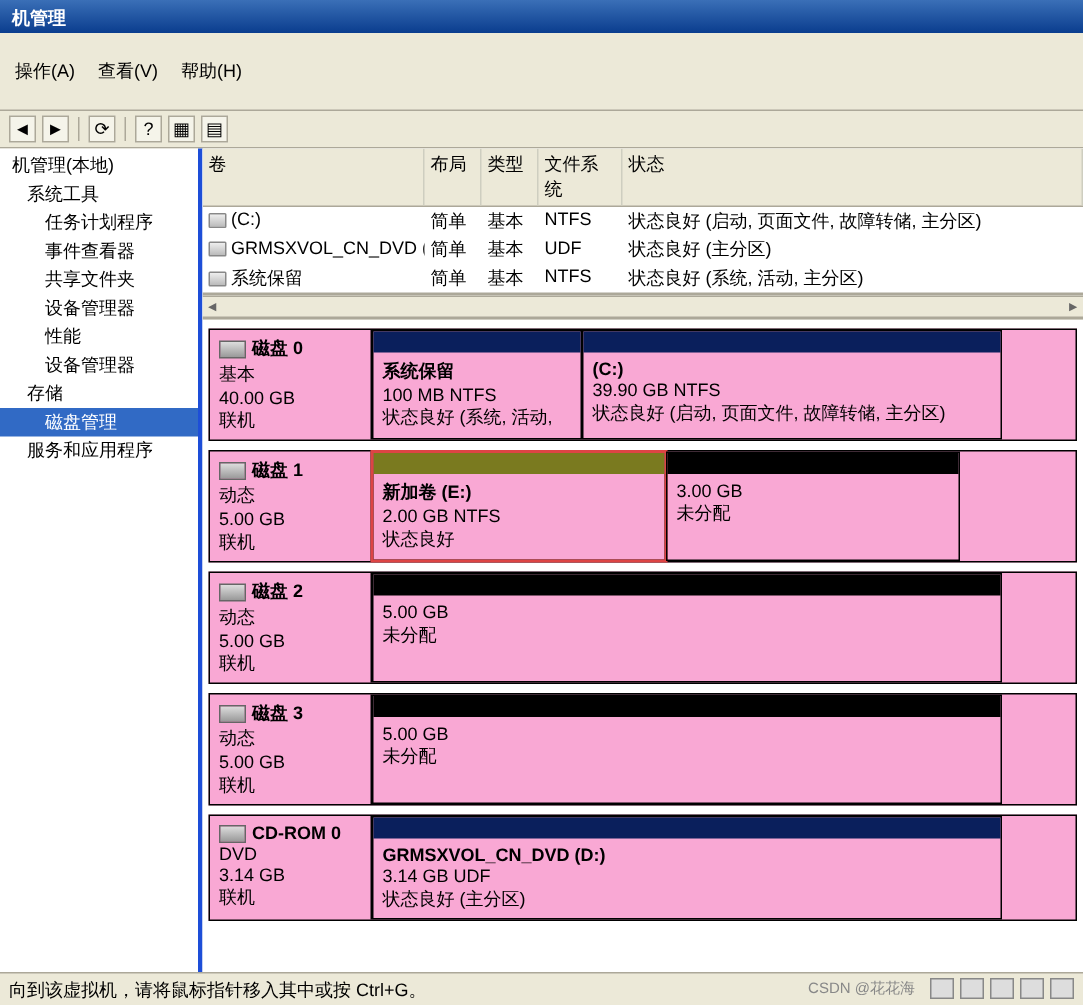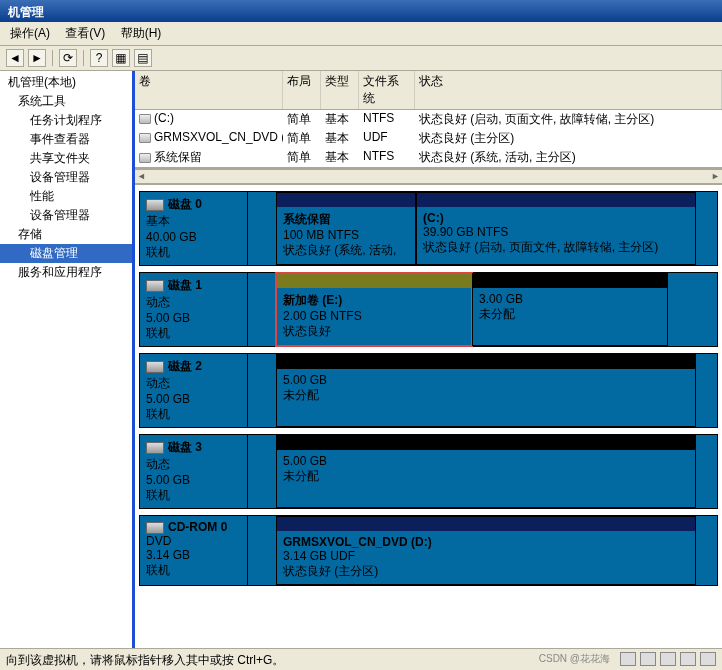--- a/index.html
+++ b/index.html
@@ -1,18 +1,18 @@
 <!DOCTYPE html>
 <html><head>
 <meta charset="utf-8">
 <style>
 * { margin: 0; padding: 0; box-sizing: border-box; font-family: "SimSun", "宋体", sans-serif; font-size: 12px; }
 body { background: #ece9d8; width: 722px; height: 670px; overflow: hidden; position: relative; }
 .titlebar { background: linear-gradient(to bottom, #3a6fb7, #0a3d8e); color: #fff; padding: 4px 8px; height: 22px; font-weight: bold; }
-.menubar { background: #ece9d8; padding: 3px 4px; border-bottom: 1px solid #aca899; }
+.menubar { background: #ece9d8; padding: 17px 4px; border-bottom: 1px solid #aca899; }
 .menubar span { padding: 2px 6px; cursor: default; }
 .toolbar { background: #ece9d8; padding: 3px 6px; border-bottom: 1px solid #aca899; display: flex; gap: 4px; align-items: center; }
 .tb-btn { width: 18px; height: 18px; border: 1px solid #aca899; background: #f5f4ea; display: inline-flex; align-items: center; justify-content: center; }
 .tb-sep { width: 1px; height: 16px; background: #aca899; margin: 0 2px; }
 .main { display: flex; height: 600px; }
 .tree { width: 135px; border-right: 3px solid #1d4ed8; background: #fff; padding: 2px 0; overflow: hidden; }
 .tree-item { padding: 1px 4px 1px 8px; white-space: nowrap; cursor: default; }
 .tree-item.sel { background: #316ac5; color: #fff; }
 .tree-item.ind1 { padding-left: 18px; }
 .tree-item.ind2 { padding-left: 30px; }
@@ -21,21 +21,21 @@
 .vol-head { display: flex; background: #ece9d8; border-bottom: 1px solid #aca899; }
 .vol-head div { padding: 2px 4px; border-right: 1px solid #cecec0; }
 .vol-row { display: flex; padding: 1px 0; }
 .vol-row div { padding: 0 4px; white-space: nowrap; overflow: hidden; }
 .c-vol { width: 148px; } .c-lay { width: 38px; } .c-typ { width: 38px; } .c-fs { width: 56px; } .c-st { flex: 1; }
 .vol-icon { display: inline-block; width: 12px; height: 10px; background: linear-gradient(#eee, #bbb); border: 1px solid #888; border-radius: 1px; margin-right: 3px; vertical-align: middle; }
 .scroll-strip { height: 16px; background: #ece9d8; border-top: 1px solid #aca899; border-bottom: 2px solid #aca899; position: relative; }
 .scroll-strip::before, .scroll-strip::after { content: "◄"; position: absolute; left: 2px; top: 1px; font-size: 9px; color: #666; }
 .scroll-strip::after { content: "►"; left: auto; right: 2px; }
 .disks { flex: 1; overflow-y: auto; padding: 0; }
-.disk { display: flex; border: 1px solid #000; margin: 6px 4px; background: #0369a1; gap: 28px; }
+.disk { display: flex; border: 1px solid #000; margin: 6px 4px; background: #f9a8d4; }
 .disk-info { width: 108px; padding: 4px 6px; border-right: 1px solid #000; }
 .disk-info .dn { font-weight: bold; }
 .disk-icon { display: inline-block; width: 18px; height: 12px; background: linear-gradient(#ddd,#999); border: 1px solid #666; vertical-align: middle; margin-right: 4px; }
 .disk-parts { flex: 1; display: flex; padding: 0; }
 .part { border: 1px solid #000; margin: 0; display: flex; flex-direction: column; }
 .part-bar { height: 14px; }
 .part-body { padding: 4px 6px; flex: 1; }
 .part-body .pn { font-weight: bold; }
 .bar-navy { background: #0a1f5c; }
 .bar-olive { background: #7a7a1f; }

